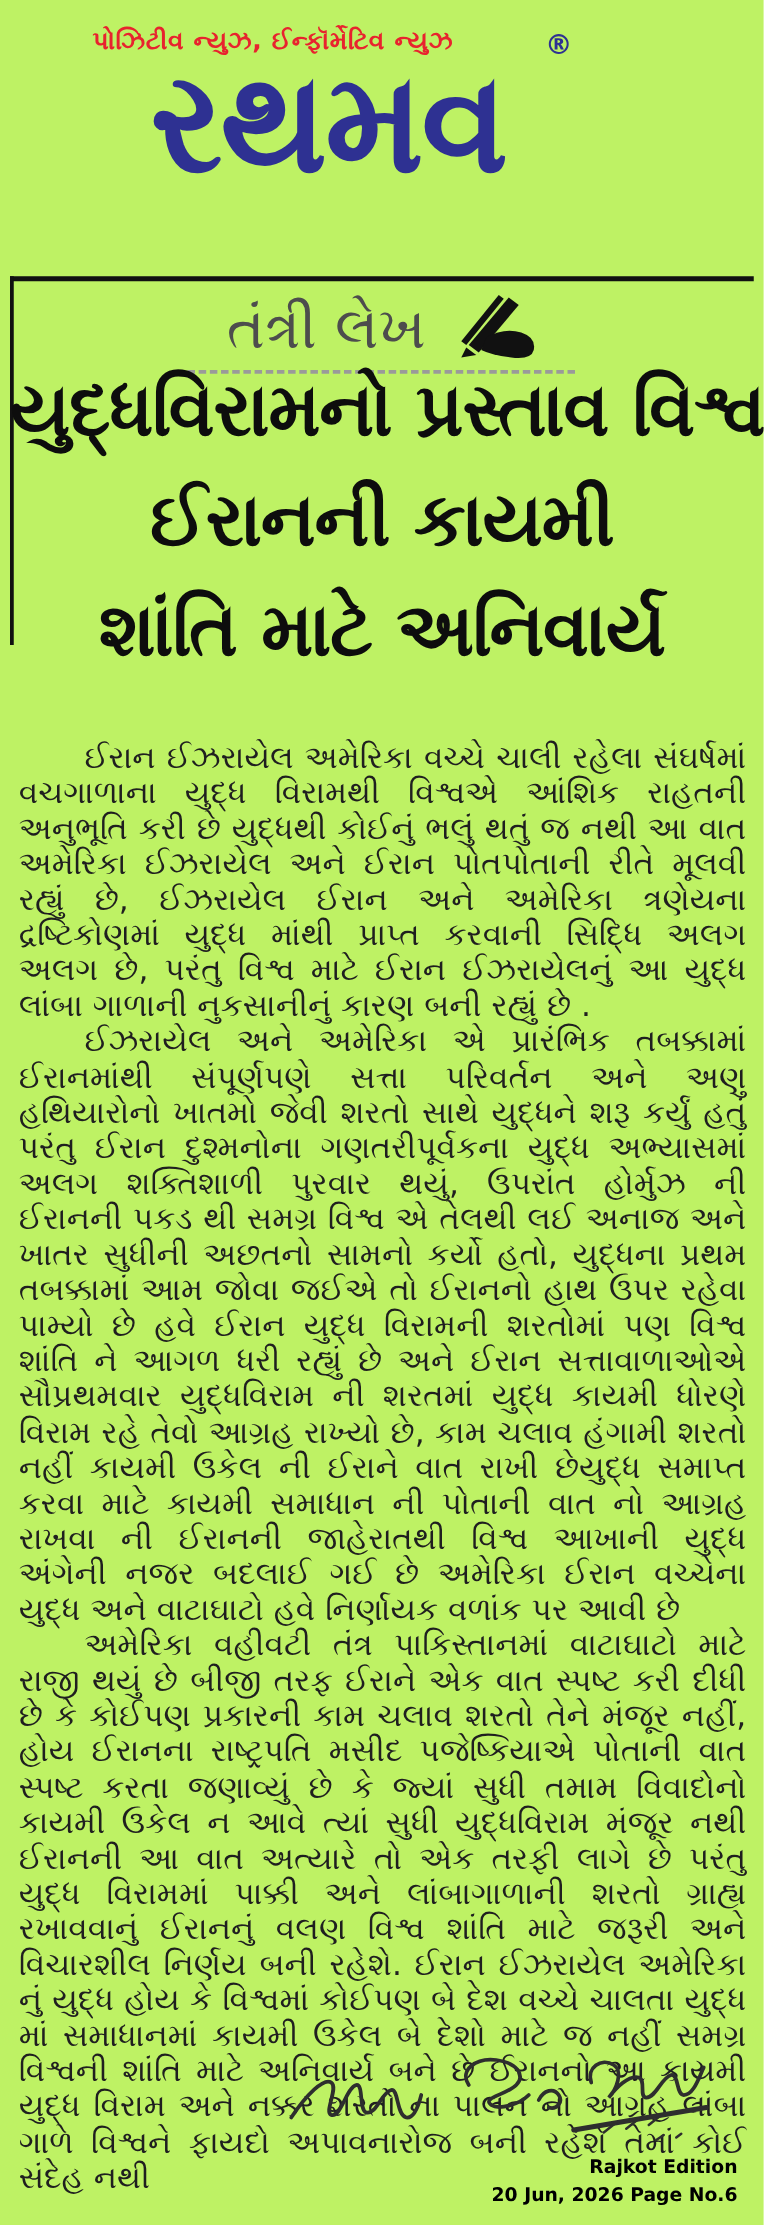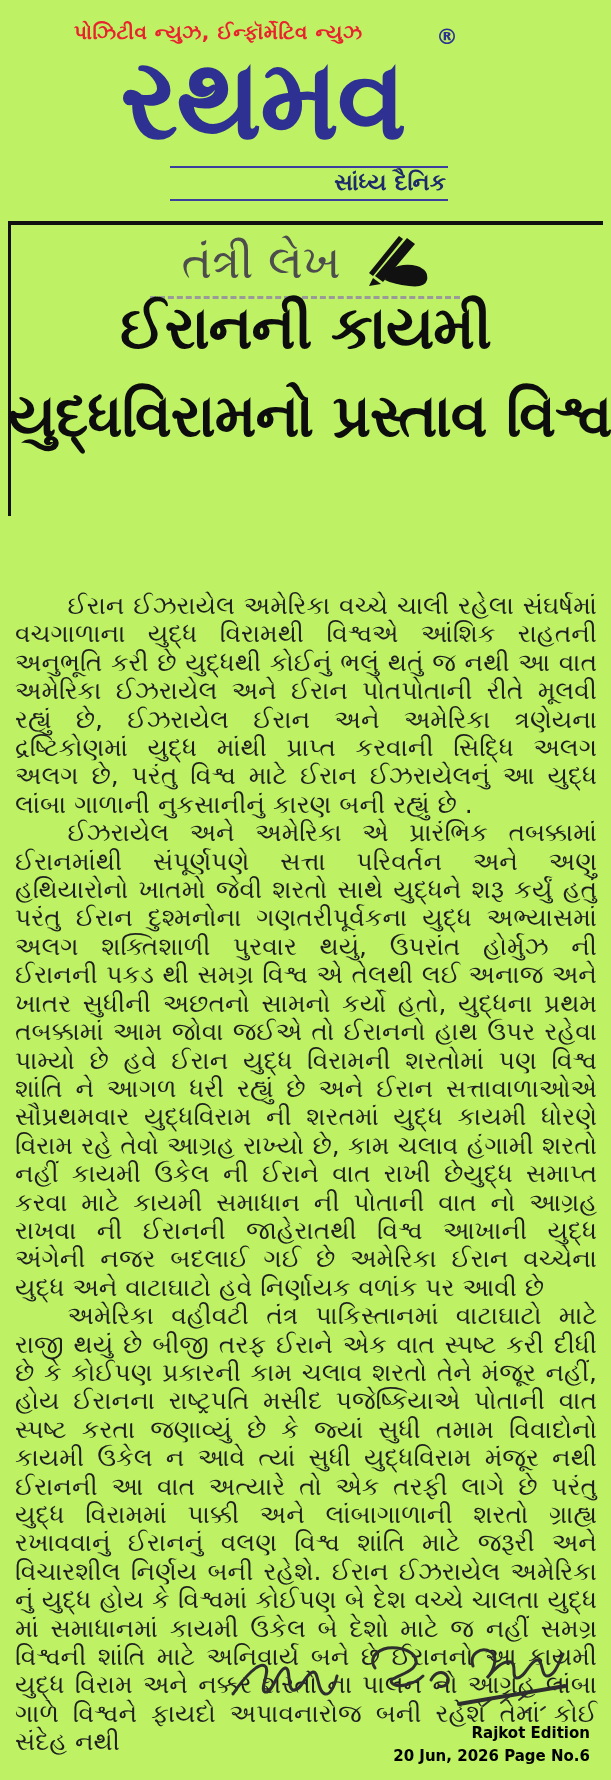--- a/index.html
+++ b/index.html
@@ -80,42 +80,38 @@
   }
 </style>
 </head>
 <body>
 
 <div id="page">
 
   <div class="tagline">પોઝિટીવ ન્યુઝ, ઈન્ફૉર્મેટિવ ન્યુઝ</div>
   <div class="reg-mark">®</div>
   <div class="logo">રથમવ</div>
-  <div class="subtitle-block">
-    <hr class="subtitle-rule">
-    <span class="subtitle-text">સાંધ્ય દૈનિક</span>
-    <hr class="subtitle-rule">
-  </div>
 
   <div class="article-top-border"></div>
   <div class="article-left-border"></div>
 
   <div class="section-header">
     <span class="section-label">તંત્રી લેખ</span>
     <svg class="pen-icon" viewBox="0 0 74 52" xmlns="http://www.w3.org/2000/svg">
       <path d="M52 2 L60 8 L28 46 L20 40 Z" fill="#111"></path>
       <path d="M44 0 L48 3 L18 40 L14 37 Z" fill="#111"></path>
       <path d="M34 34 Q48 26 62 30 Q74 34 72 44 Q70 52 54 50 Q38 48 30 44 Z" fill="#111"></path>
       <path d="M18 42 L26 48 L14 50 Z" fill="#111"></path>
     </svg>
   </div>
 
   <div class="headline">
+    <div>યુદ્ધવિરામનો પ્રસ્તાવ વિશ્વ</div>
     <div>ઈરાનની કાયમી</div>
-    <div>યુદ્ધવિરામનો પ્રસ્તાવ વિશ્વ</div>
+    <div>શાંતિ માટે અનિવાર્ય</div>
   </div>
 
   <div class="body-text">
     <p>ઈરાન ઈઝરાયેલ અમેરિકા વચ્ચે ચાલી રહેલા સંઘર્ષમાં વચગાળાના યુદ્ધ વિરામથી વિશ્વએ આંશિક રાહતની અનુભૂતિ કરી છે યુદ્ધથી કોઈનું ભલું થતું જ નથી આ વાત અમેરિકા ઈઝરાયેલ અને ઈરાન પોતપોતાની રીતે મૂલવી રહ્યું છે, ઈઝરાયેલ ઈરાન અને અમેરિકા ત્રણેયના દ્રષ્ટિકોણમાં યુદ્ધ માંથી પ્રાપ્ત કરવાની સિદ્ધિ અલગ અલગ છે, પરંતુ વિશ્વ માટે ઈરાન ઈઝરાયેલનું આ યુદ્ધ લાંબા ગાળાની નુકસાનીનું કારણ બની રહ્યું છે .</p>
     <p>ઈઝરાયેલ અને અમેરિકા એ પ્રારંભિક તબક્કામાં ઈરાનમાંથી સંપૂર્ણપણે સત્તા પરિવર્તન અને અણુ હથિયારોનો ખાતમો જેવી શરતો સાથે યુદ્ધને શરૂ કર્યું હતું પરંતુ ઈરાન દુશ્મનોના ગણતરીપૂર્વકના યુદ્ધ અભ્યાસમાં અલગ શક્તિશાળી પુરવાર થયું, ઉપરાંત હોર્મુઝ ની ઈરાનની પકડ થી સમગ્ર વિશ્વ એ તેલથી લઈ અનાજ અને ખાતર સુધીની અછતનો સામનો કર્યો હતો, યુદ્ધના પ્રથમ તબક્કામાં આમ જોવા જઈએ તો ઈરાનનો હાથ ઉપર રહેવા પામ્યો છે હવે ઈરાન યુદ્ધ વિરામની શરતોમાં પણ વિશ્વ શાંતિ ને આગળ ધરી રહ્યું છે અને ઈરાન સત્તાવાળાઓએ સૌપ્રથમવાર યુદ્ધવિરામ ની શરતમાં યુદ્ધ કાયમી ધોરણે વિરામ રહે તેવો આગ્રહ રાખ્યો છે, કામ ચલાવ હંગામી શરતો નહીં કાયમી ઉકેલ ની ઈરાને વાત રાખી છેયુદ્ધ સમાપ્ત કરવા માટે કાયમી સમાધાન ની પોતાની વાત નો આગ્રહ રાખવા ની ઈરાનની જાહેરાતથી વિશ્વ આખાની યુદ્ધ અંગેની નજર બદલાઈ ગઈ છે અમેરિકા ઈરાન વચ્ચેના યુદ્ધ અને વાટાઘાટો હવે નિર્ણાયક વળાંક પર આવી છે</p>
     <p>અમેરિકા વહીવટી તંત્ર પાકિસ્તાનમાં વાટાઘાટો માટે રાજી થયું છે બીજી તરફ ઈરાને એક વાત સ્પષ્ટ કરી દીધી છે કે કોઈપણ પ્રકારની કામ ચલાવ શરતો તેને મંજૂર નહીં, હોય ઈરાનના રાષ્ટ્રપતિ મસીદ પજેષ્કિયાએ પોતાની વાત સ્પષ્ટ કરતા જણાવ્યું છે કે જ્યાં સુધી તમામ વિવાદોનો કાયમી ઉકેલ ન આવે ત્યાં સુધી યુદ્ધવિરામ મંજૂર નથી ઈરાનની આ વાત અત્યારે તો એક તરફી લાગે છે પરંતુ યુદ્ધ વિરામમાં પાક્કી અને લાંબાગાળાની શરતો ગ્રાહ્ય રખાવવાનું ઈરાનનું વલણ વિશ્વ શાંતિ માટે જરૂરી અને વિચારશીલ નિર્ણય બની રહેશે. ઈરાન ઈઝરાયેલ અમેરિકા નું યુદ્ધ હોય કે વિશ્વમાં કોઈપણ બે દેશ વચ્ચે ચાલતા યુદ્ધ માં સમાધાનમાં કાયમી ઉકેલ બે દેશો માટે જ નહીં સમગ્ર વિશ્વની શાંતિ માટે અનિવાર્ય બને છે ઈરાનનો આ કાયમી યુદ્ધ વિરામ અને  નક્કર શરતો ના પાલન નો આગ્રહ લાંબા ગાળે વિશ્વને ફાયદો અપાવનારોજ બની રહેશે તેમાં કોઈ સંદેહ નથી</p>
   </div>
 
   <svg class="signature" viewBox="0 0 360 92" xmlns="http://www.w3.org/2000/svg">
     <g fill="none" stroke="#2e2e2e" stroke-width="3" stroke-linecap="round">

